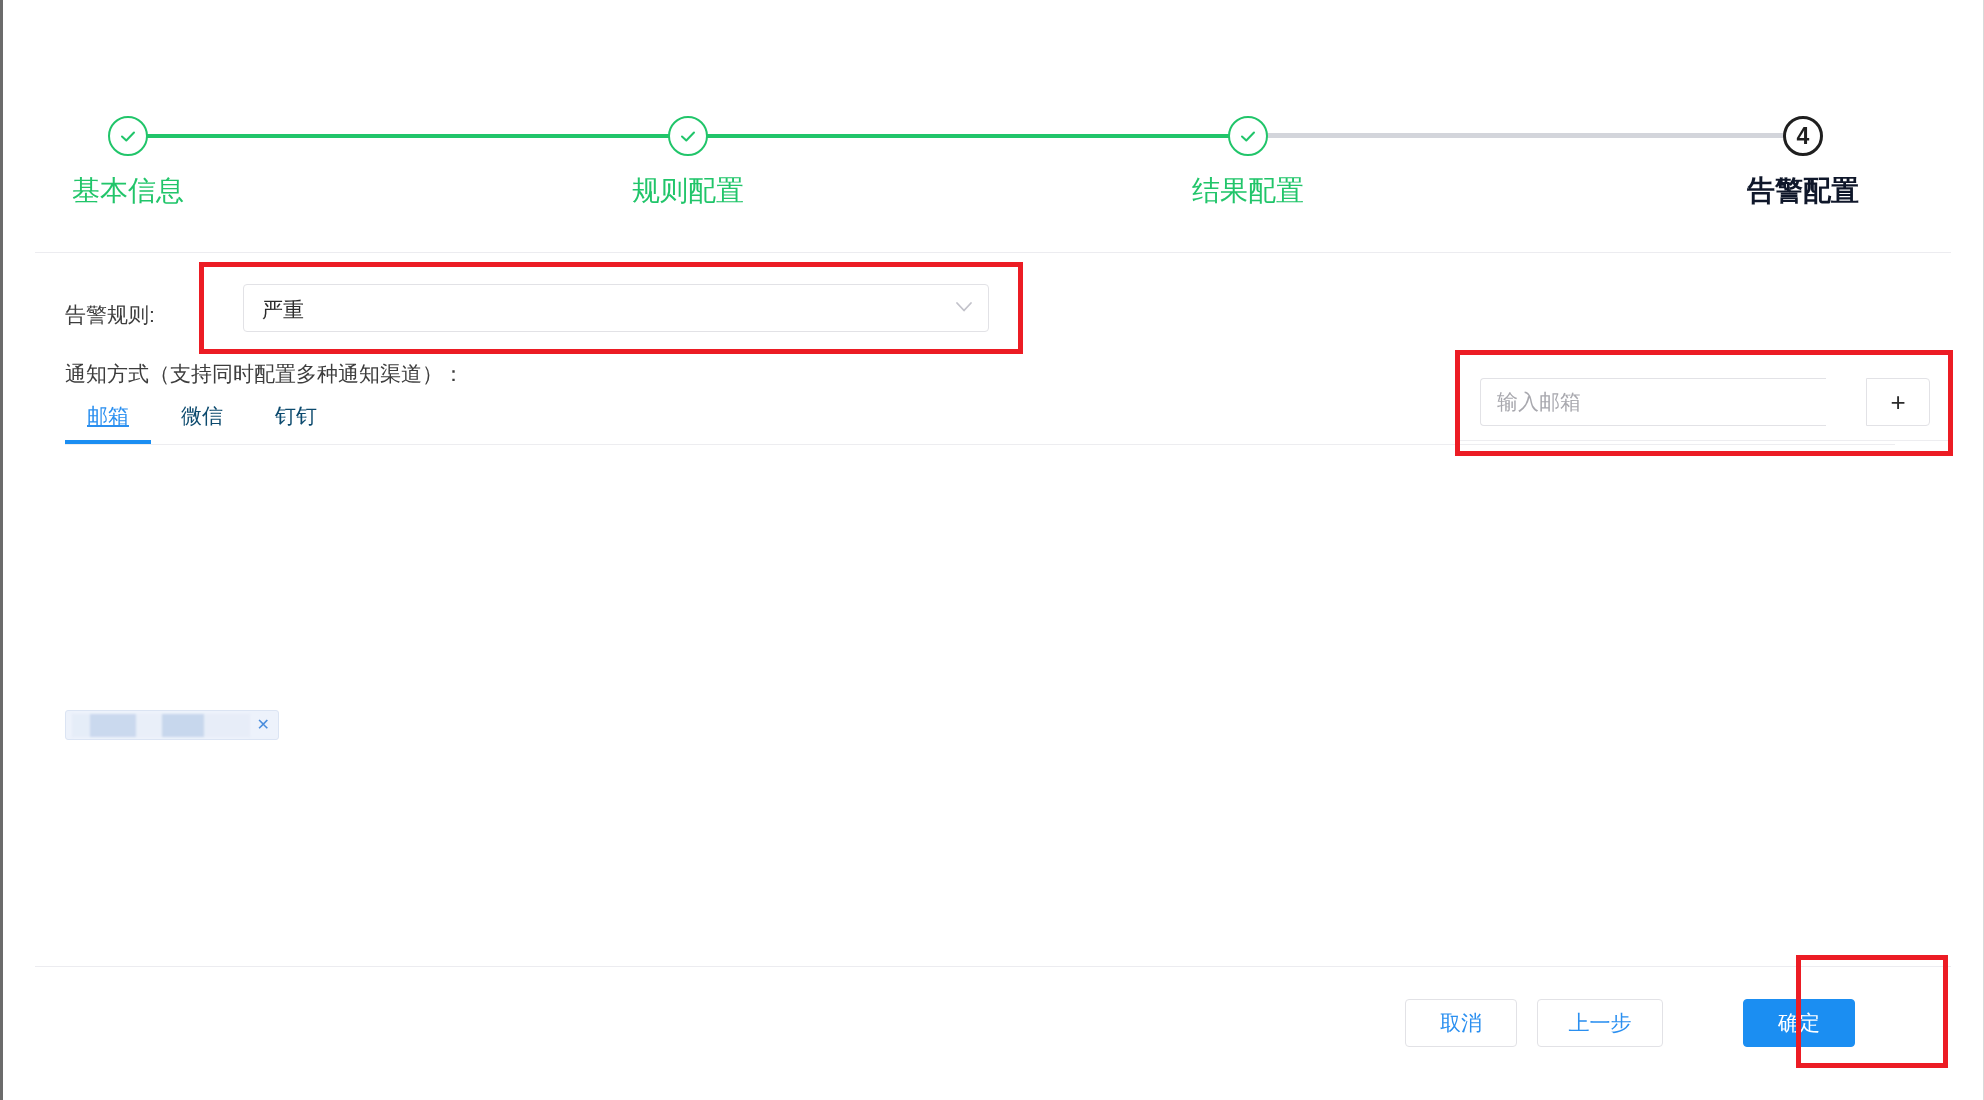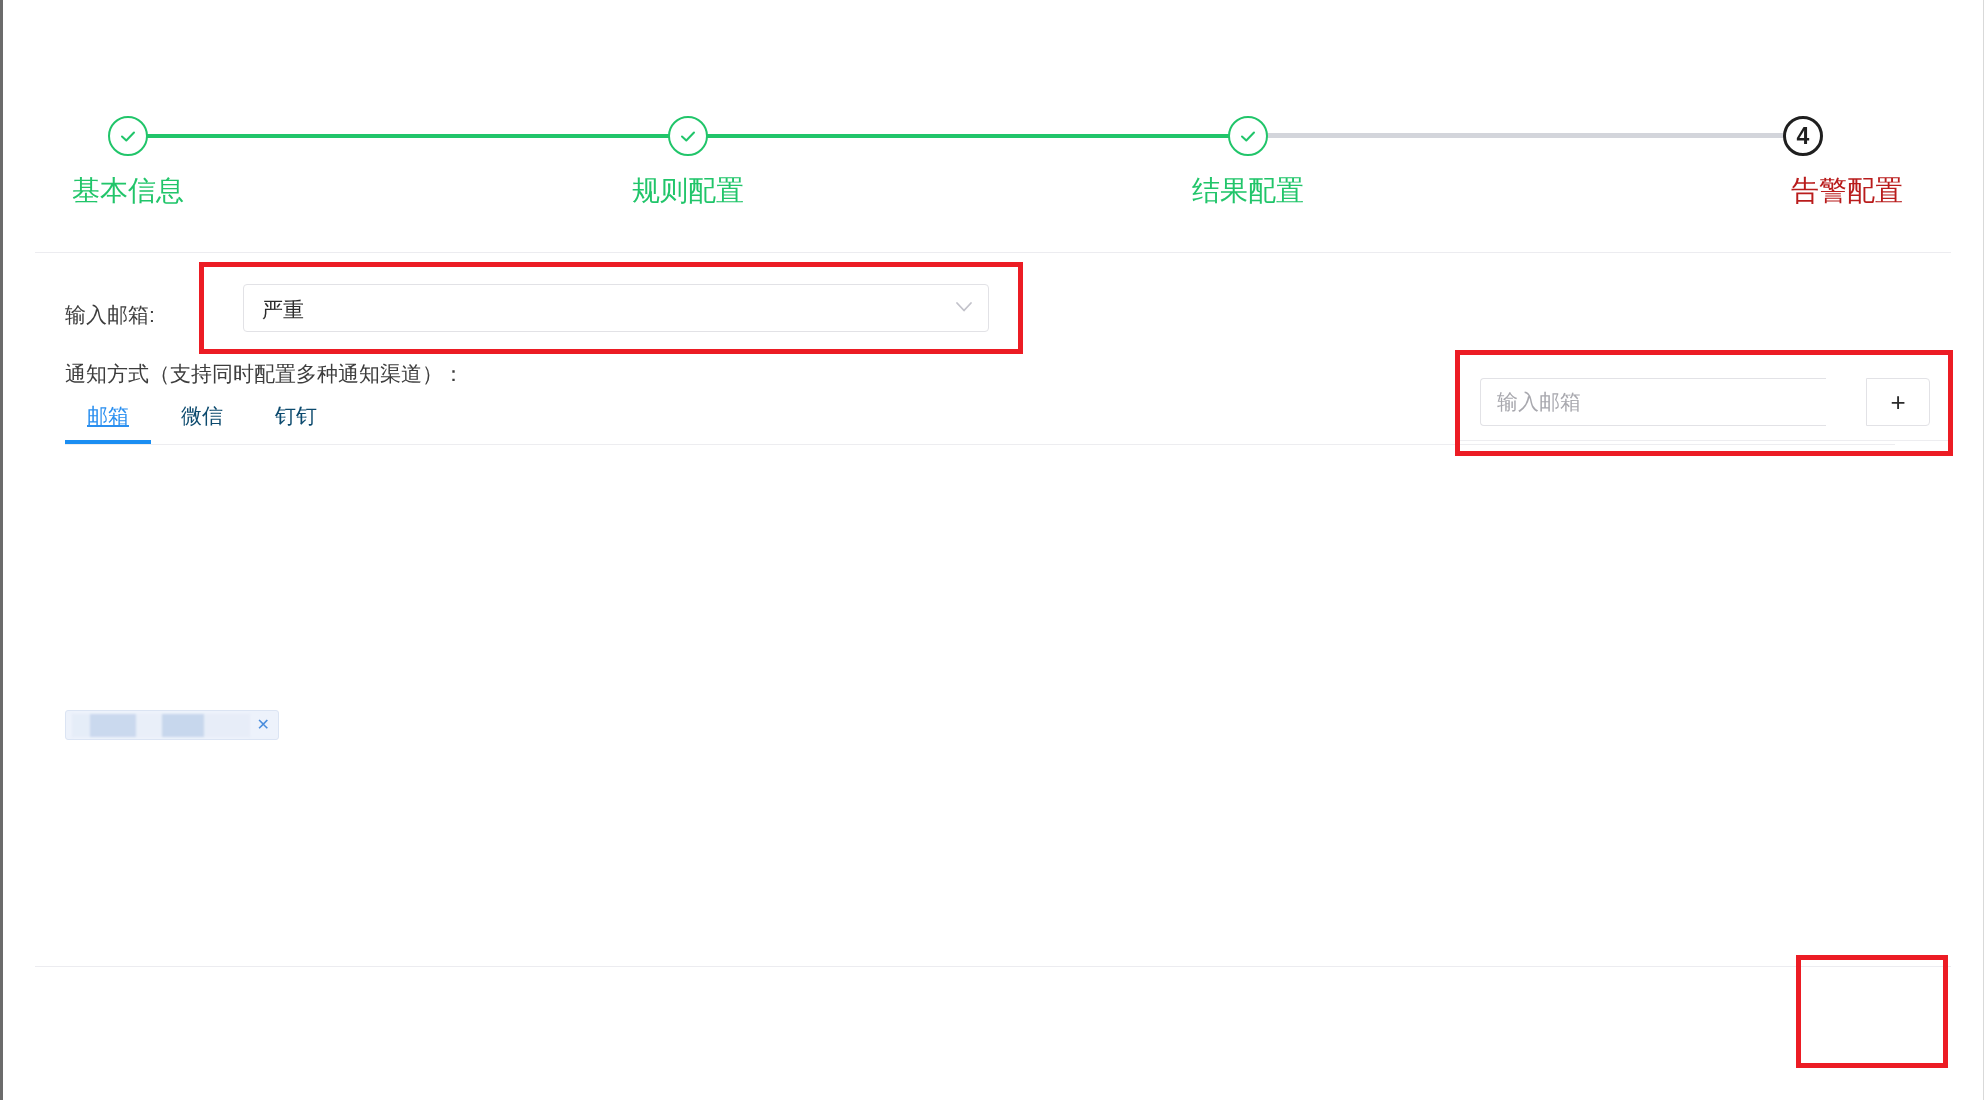--- a/index.html
+++ b/index.html
@@ -66,21 +66,21 @@
     line-height: 1;
   }
   .step-label {
     position: absolute; top: 96px; left: 50%;
     transform: translateX(-50%);
     font-size: 28px;
     color: #21c56a;
     white-space: nowrap;
   }
   .step.current .step-label {
-    color: #b91c1c; font-weight: normal; margin-left: 44px;
+    color: #0f172a; font-weight: bold;
   }
   .step-line {
     position: absolute; top: 58px; height: 4px;
     background: #21c56a; z-index: 1;
   }
   .step-line.pending { background: #d3d5db; height: 5px; top: 57px; }
 
   
   .divider-top {
     position: absolute; left: 32px; top: 252px;
@@ -287,21 +287,21 @@
       </div>
       <div class="step-label">告警配置</div>
     </div>
   </div>
 
   <div class="divider-top"></div>
 
   <div class="body">
 
     <div class="row-rule">
-      <div class="label-rule">输入邮箱:</div>
+      <div class="label-rule">告警规则:</div>
       <div class="select-box">
         <span class="select-value">严重</span>
         <span class="select-caret">
           <svg width="20" height="14" viewBox="0 0 20 14" aria-hidden="true">
             <polyline points="3,3 10,10.5 17,3" fill="none" stroke="#c2c2ca" stroke-width="1.8" stroke-linecap="round" stroke-linejoin="round"></polyline>
           </svg>
         </span>
       </div>
     </div>
 
@@ -320,18 +320,23 @@
     </div>
   </div>
 
   <div class="email-group">
     <input class="email-input" type="text" placeholder="输入邮箱" style="">
     <div class="email-add">+</div>
   </div>
   <div class="email-underline"></div>
 
   <div class="footer-divider"></div>
+  <div class="footer">
+    <div class="btn btn-cancel">取消</div>
+    <div class="btn btn-prev">上一步</div>
+    <div class="btn btn-confirm">确定</div>
+  </div>
 
   <div class="redbox" id="redbox-select"></div>
   <div class="redbox" id="redbox-email"></div>
   <div class="redbox" id="redbox-confirm"></div>
 
 </div>
 
 </body></html>

